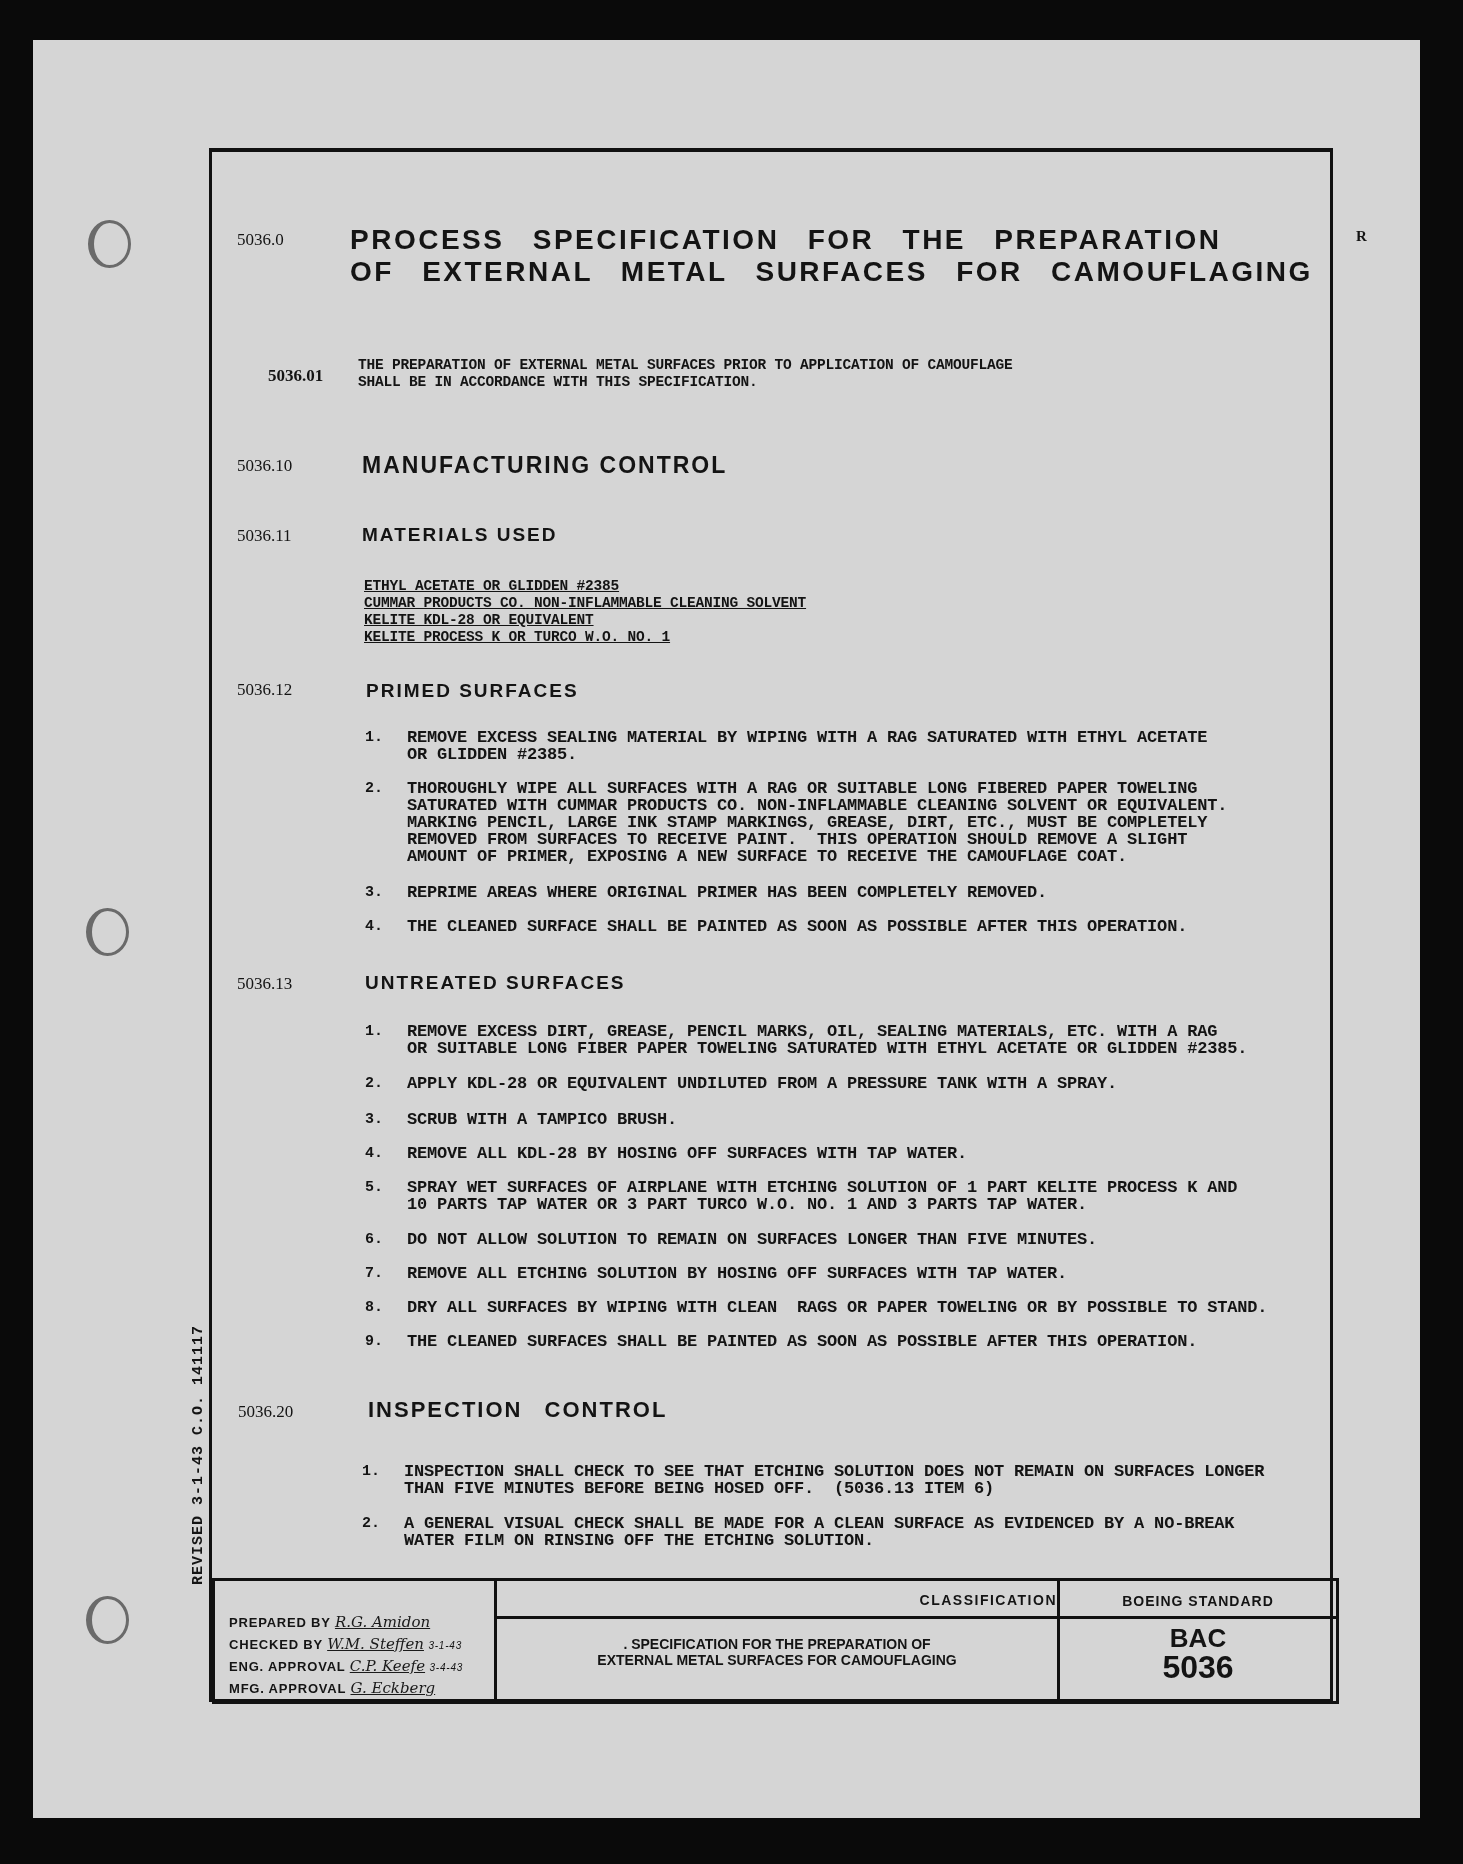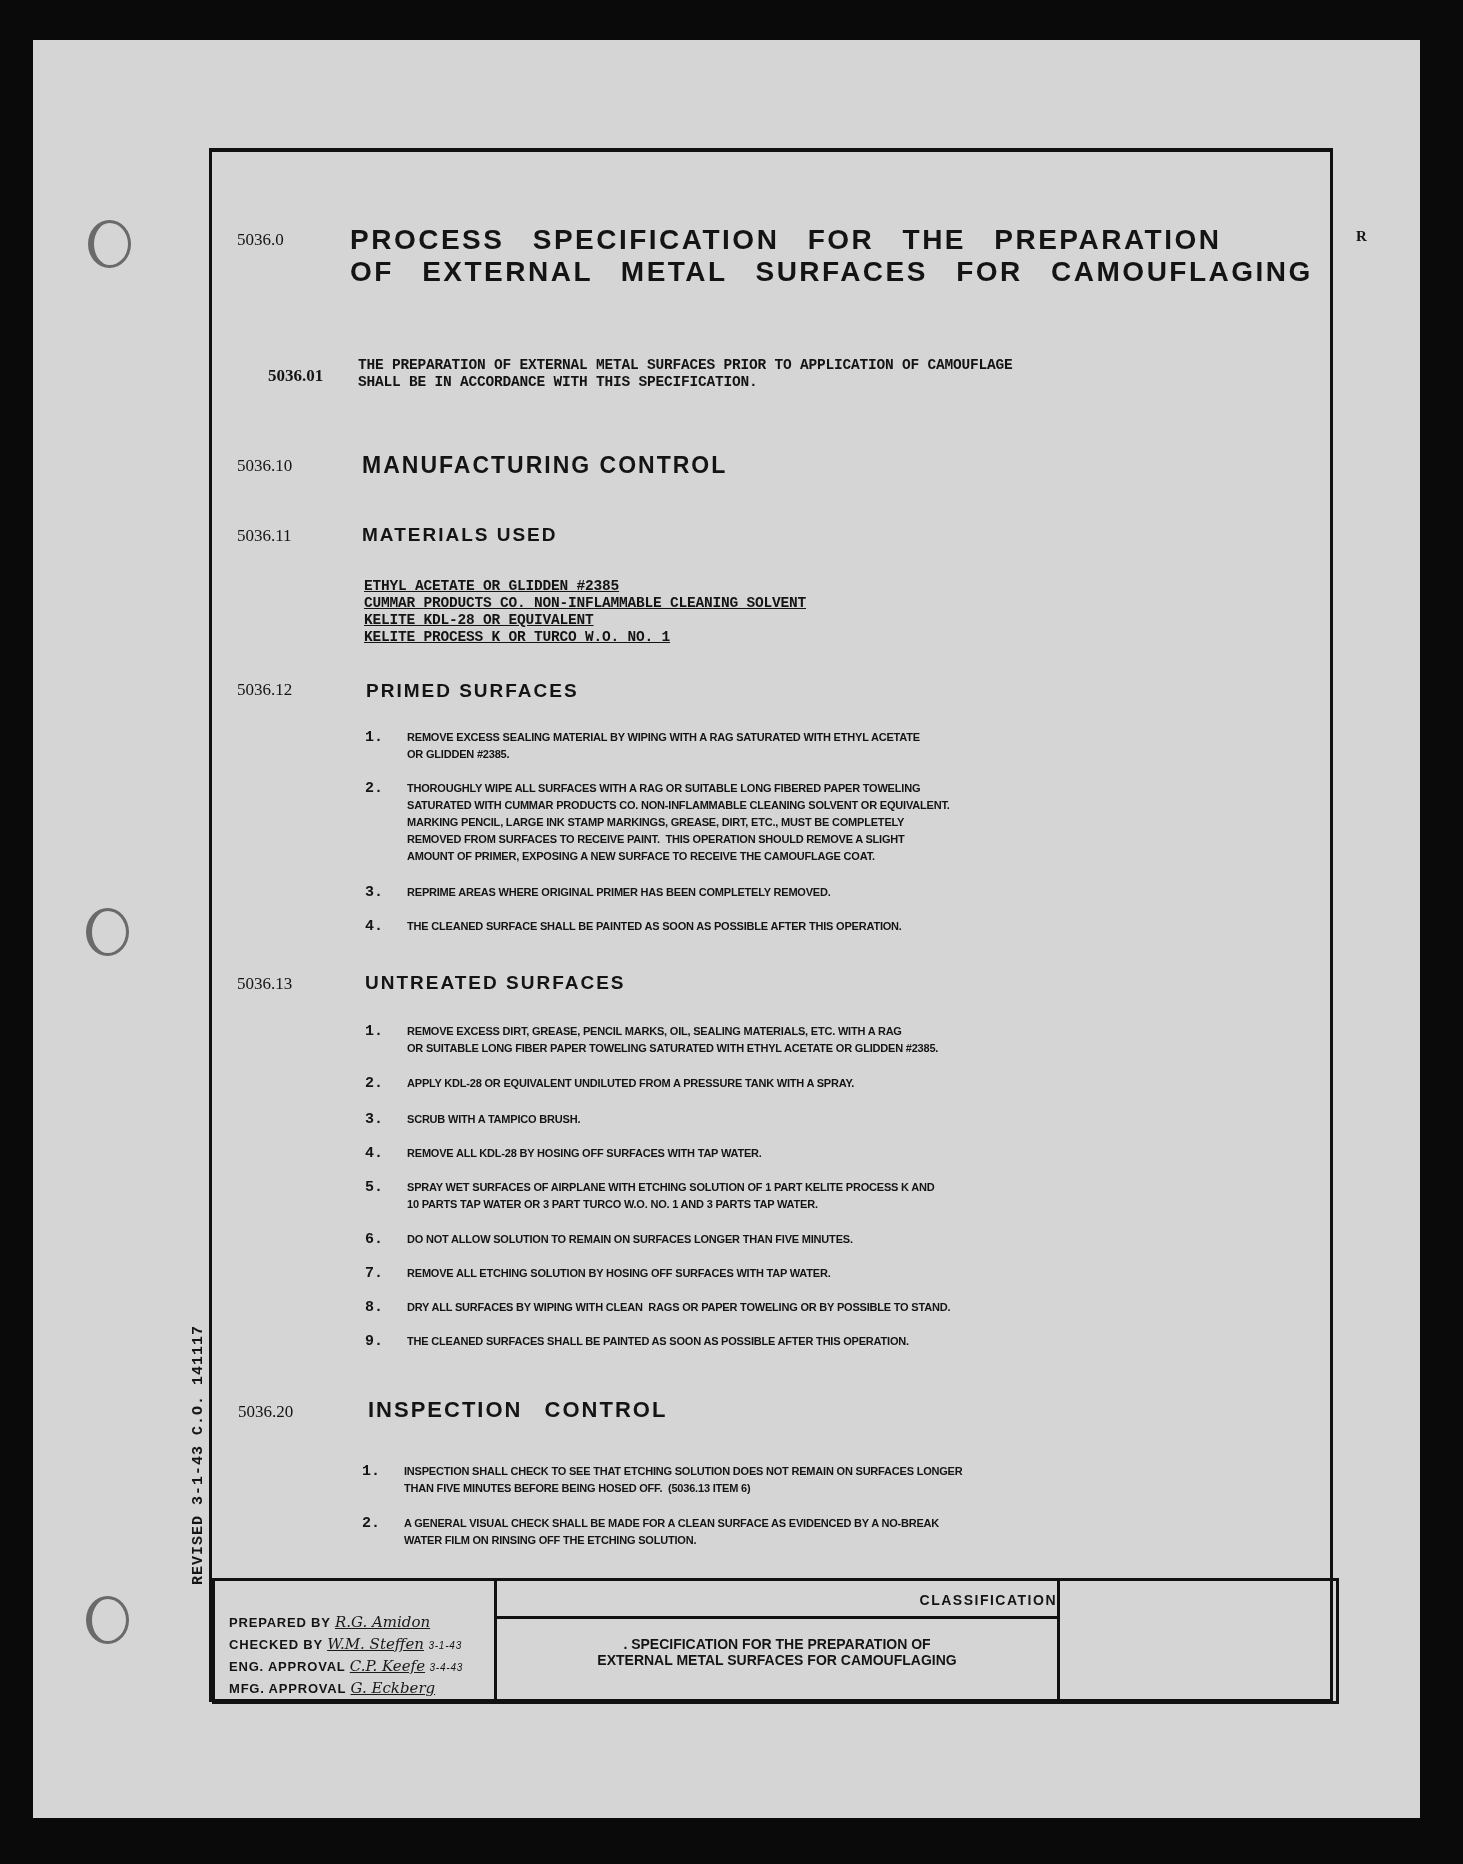--- a/index.html
+++ b/index.html
@@ -51,21 +51,21 @@
     font-size: 14.5px; line-height: 17px; font-weight: bold;
     white-space: pre; letter-spacing: -0.2px;
   }
   .item { position: absolute; }
   .item .num {
     position: absolute; left: 0; top: 0;
     font-family: "Liberation Mono", monospace; font-size: 15px; font-weight: bold;
   }
   .item .txt {
     position: absolute; left: 42px; top: 0;
-    font-family: Liberation Sans, sans-serif; font-size: 11px; font-weight: bold;
+    font-family: Liberation Mono, monospace; font-size: 17px; font-weight: bold;
     line-height: 17px; white-space: pre; letter-spacing: -0.2px;
   }
   .revised {
     position: absolute; left: 190px; top: 1585px;
     transform: rotate(-90deg); transform-origin: left top;
     font-family: "Liberation Mono", monospace; font-size: 15px; font-weight: bold;
     white-space: nowrap; letter-spacing: 1px;
   }
   
   .tblock {
@@ -252,13 +252,18 @@
     <div class="tb-row">
       <span>MFG. APPROVAL</span>
       <span class="sig">G. Eckberg</span>
     </div>
   </div>
   <div class="tb-mid">
     <div class="tb-mid-head">CLASSIFICATION</div>
     <div class="tb-mid-body">. SPECIFICATION FOR THE PREPARATION OF
 EXTERNAL METAL SURFACES FOR CAMOUFLAGING</div>
   </div>
+  <div class="tb-right">
+    <div class="tb-right-head">BOEING STANDARD</div>
+    <div class="tb-bac">BAC</div>
+    <div class="tb-num">5036</div>
+  </div>
 </div>
 
 </body></html>

